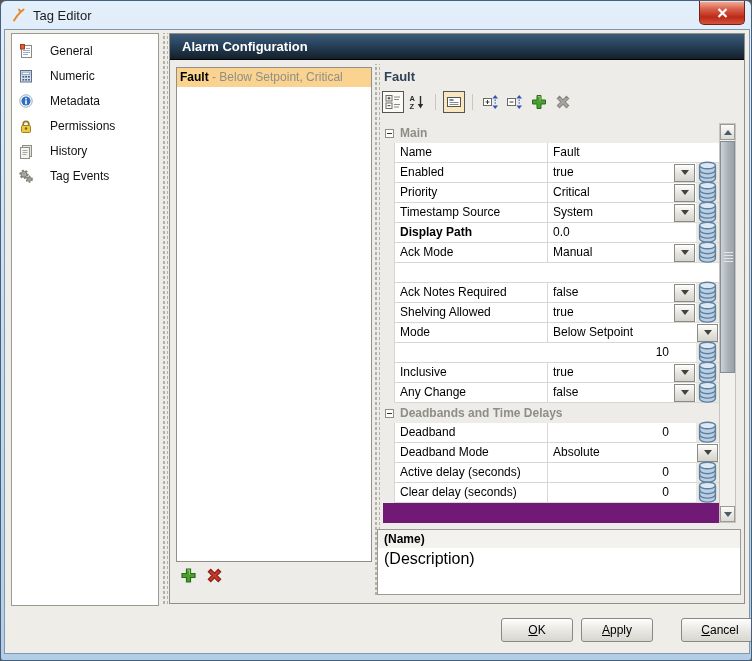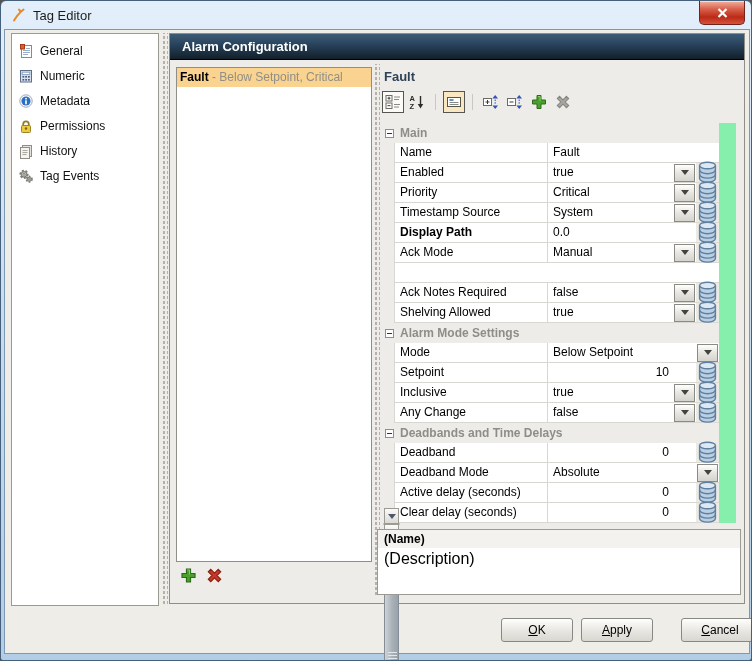--- a/index.html
+++ b/index.html
@@ -20,21 +20,21 @@
     box-shadow:inset 0 1px 0 rgba(255,255,255,.55); cursor:default;
     display:flex; align-items:center; justify-content:center; }
 
   
   .dialog { position:absolute; left:3px; top:28px; width:746px; height:625px;
     background:#efede8; border:1px solid #7e98b1; }
 
   
   .sidebar { position:absolute; left:6px; top:3px; width:148px; height:573px;
     background:#fff; border:1px solid #9a9a93; padding-top:4px; }
-  .side-item { height:25px; display:flex; align-items:center; gap:6px;
+  .side-item { height:25px; display:flex; align-items:center; gap:16px;
     padding-left:6px; font-size:12px; color:#111; cursor:default; }
   .side-item.selected { background:linear-gradient(#f9d27e, #f3b955); font-weight:bold; }
   .side-item .ico { width:16px; height:16px; flex:0 0 16px; }
 
   .splitter-v { position:absolute; top:3px; width:7px; height:571px;
     background-image:radial-gradient(#b3b1aa 1px, transparent 1.2px);
     background-size:4px 5px; background-position:1px 2px; cursor:col-resize; }
 
   
   .main-panel { position:absolute; left:164px; top:3px; width:576px; height:571px;
@@ -62,21 +62,21 @@
     display:flex; align-items:center; gap:2px; }
   .tb-btn { width:22px; height:22px; display:flex; align-items:center; justify-content:center;
     border:1px solid transparent; cursor:default; }
   .tb-btn.bordered { border:1px solid #56565值0; border:1px solid #565650; background:#fbfaf7; }
   .tb-btn.toggled { border:1px solid #565650; background:#f8e7c0; }
   .tb-sep { width:1px; height:16px; background:#c9c7c1; margin:0 5px; }
   .tb-btn svg { width:16px; height:16px; }
 
   
   .grid-wrap { position:absolute; left:213px; top:89px; width:353px; height:400px;
-    background:#86efac; display:flex;flex-direction:column; }
+    background:#701a75; display:flex; }
   .grid { width:336px; }
   .sec-row { height:20px; display:flex; align-items:center; background:#eeece8;
     font-size:12px; font-weight:bold; color:#8e8e88; gap:6px; cursor:default; }
   .collapse-box { width:9px; height:9px; margin-left:2px; background:#fff;
     border:1px solid #8f8f88; position:relative; flex:0 0 9px; }
   .collapse-box::after { content:""; position:absolute; left:1px; top:3px; width:5px;
     height:1px; background:#33332e; }
   .p-row { height:20px; display:flex; }
   .p-gutter { width:12px; background:#eeece8; border-right:1px solid #d9d7d2; }
   .p-name { width:153px; background:#fff; border-right:1px solid #d9d7d2;
@@ -441,35 +441,30 @@
               <div class="p-db">
                 <span class="ico">
                   <svg viewBox="0 0 16 17">
                     <path d="M2.5 3.8 v9 c0 1.5 2.5 2.6 5.5 2.6 s5.5 -1.1 5.5 -2.6 v-9" fill="#b9cfe4" stroke="#5f7f9f"></path>
                     <ellipse cx="8" cy="3.8" rx="5.5" ry="2.3" fill="#dce9f4" stroke="#5f7f9f"></ellipse>
                     <path d="M2.5 6.9 c0 1.5 2.5 2.6 5.5 2.6 s5.5 -1.1 5.5 -2.6 M2.5 10 c0 1.5 2.5 2.6 5.5 2.6 s5.5 -1.1 5.5 -2.6" fill="none" stroke="#5f7f9f"></path>
                   </svg>
                 </span>
               </div>
             </div>
-            <div class="sec-row">
-              <span class="collapse-box"></span>
-              <span>Alarm Mode Settings</span>
-            </div>
             <div class="p-row">
               <div class="p-gutter"></div>
               <div class="p-name">Mode</div>
               <div class="p-value">Below Setpoint</div>
               <div class="p-dd">
                 <div class="dd-btn"></div>
               </div>
             </div>
             <div class="p-row">
               <div class="p-gutter"></div>
-              <div class="p-name">Setpoint</div>
               <div class="p-value right">10</div>
               <div class="p-spacer"></div>
               <div class="p-db">
                 <span class="ico">
                   <svg viewBox="0 0 16 17">
                     <path d="M2.5 3.8 v9 c0 1.5 2.5 2.6 5.5 2.6 s5.5 -1.1 5.5 -2.6 v-9" fill="#b9cfe4" stroke="#5f7f9f"></path>
                     <ellipse cx="8" cy="3.8" rx="5.5" ry="2.3" fill="#dce9f4" stroke="#5f7f9f"></ellipse>
                     <path d="M2.5 6.9 c0 1.5 2.5 2.6 5.5 2.6 s5.5 -1.1 5.5 -2.6 M2.5 10 c0 1.5 2.5 2.6 5.5 2.6 s5.5 -1.1 5.5 -2.6" fill="none" stroke="#5f7f9f"></path>
                   </svg>
                 </span>

